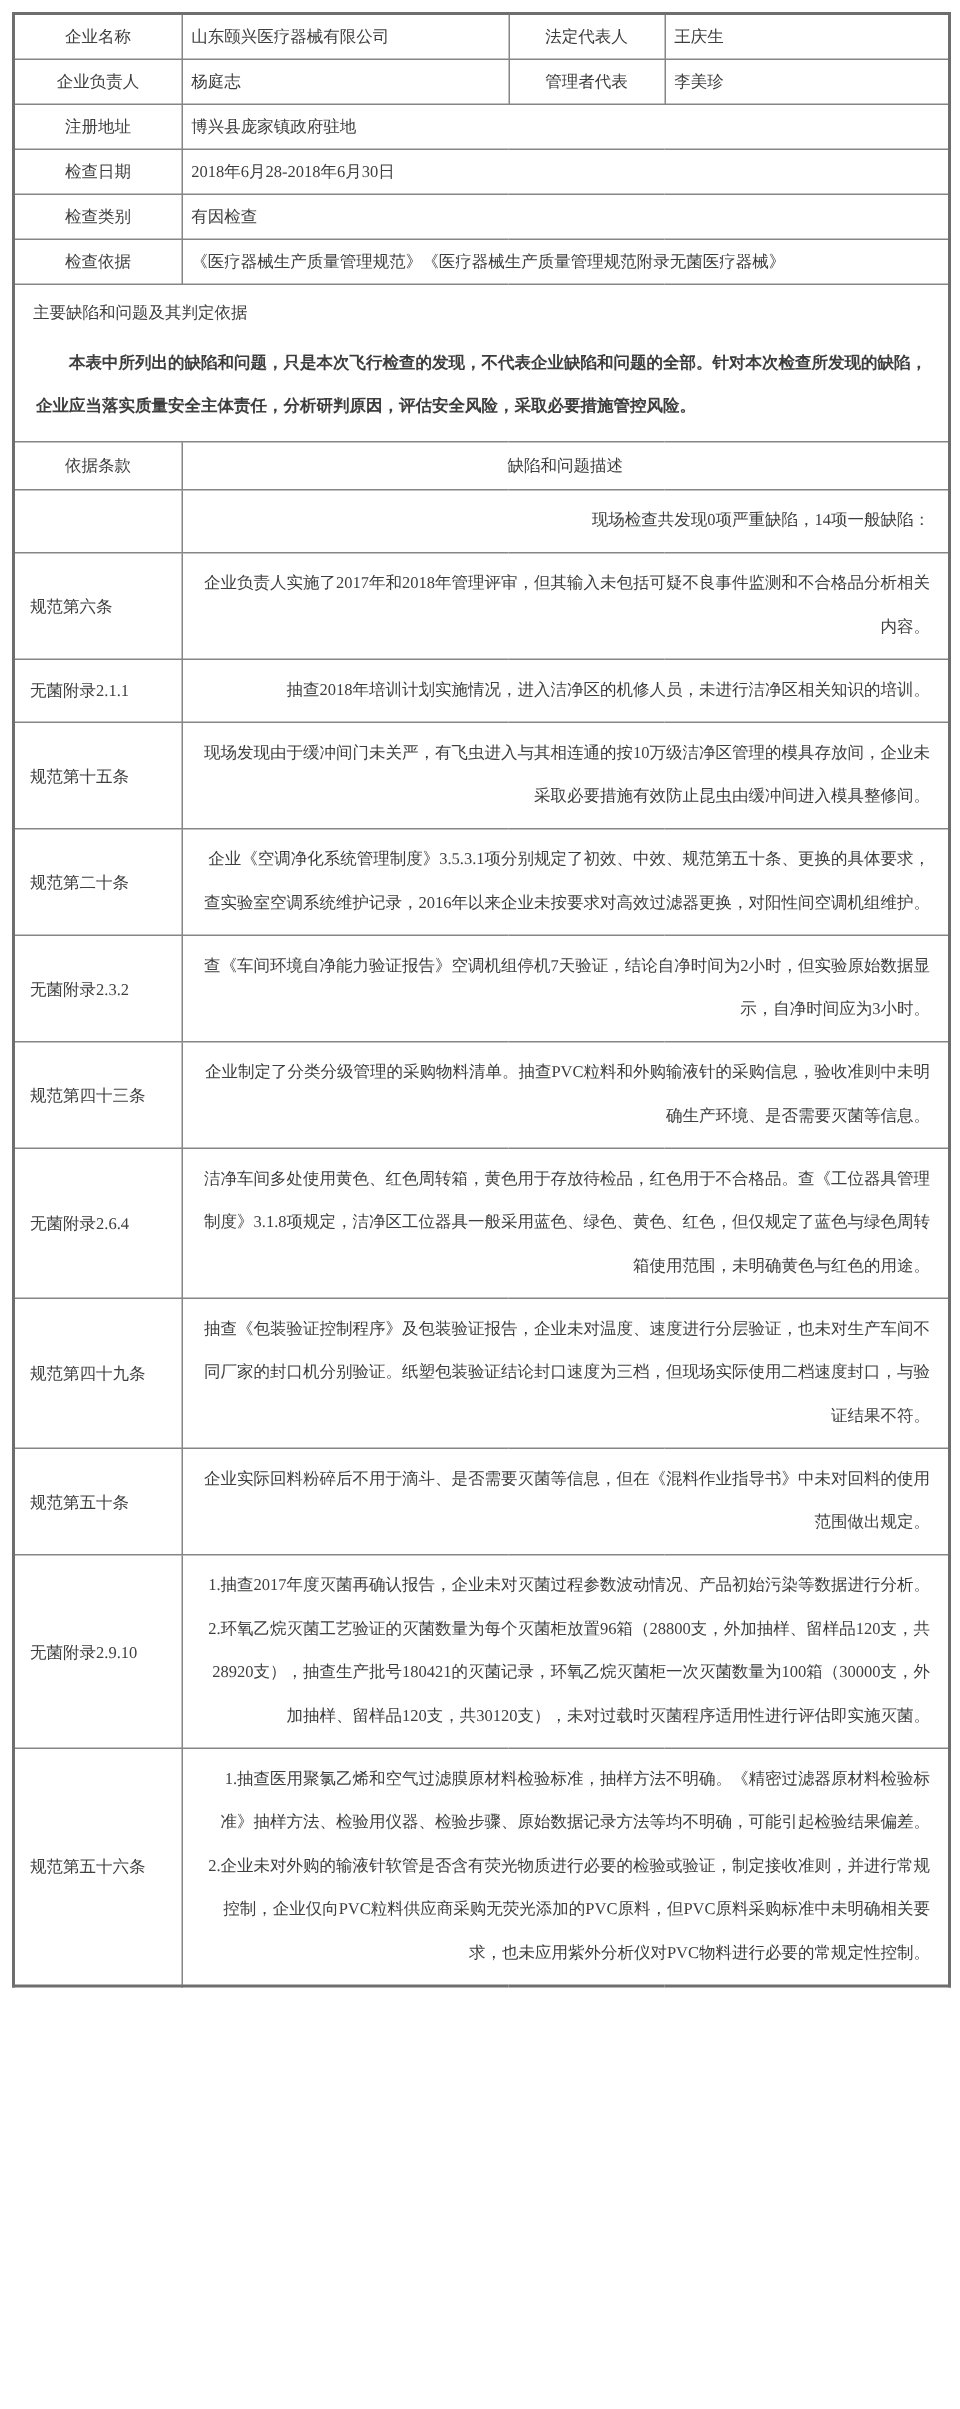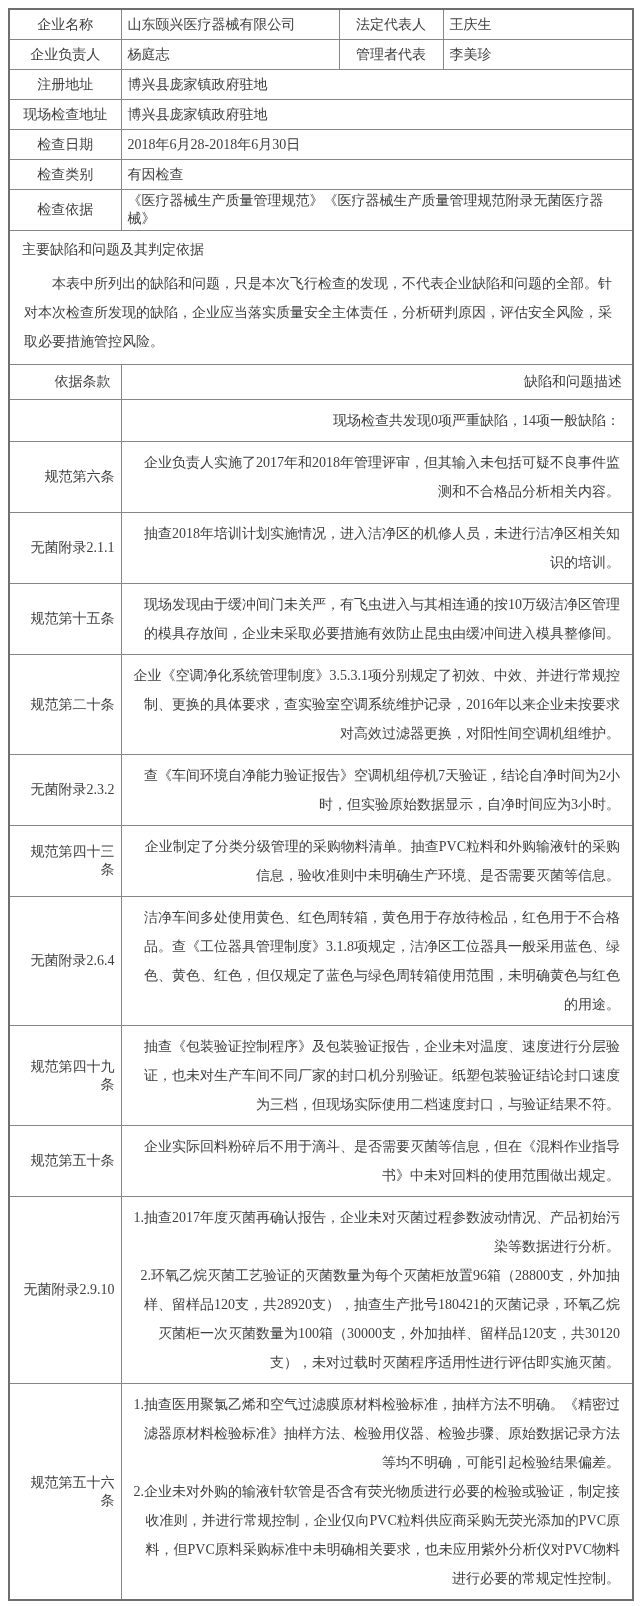--- a/index.html
+++ b/index.html
@@ -16,21 +16,21 @@
     padding: 8px;
   }
   table.report {
     width: 624px;
     border-collapse: collapse;
     table-layout: fixed;
     border: 2px solid #6e6e6e;
   }
   td {
     border: 1px solid #868686;
-    font-size: 14px;
+    font-size: 11px;
     vertical-align: middle;
     word-break: break-all;
   }
   
   col.c1 { width: 112px; }
   col.c2 { width: 218px; }
   col.c3 { width: 104px; }
   col.c4 { width: 190px; }
 
   td.label-cell {
@@ -46,27 +46,28 @@
     padding: 6px 12px 8px 12px;
   }
   .section-title {
     text-align: left;
     line-height: 26px;
   }
   .section-intro {
     text-indent: 2em;
     line-height: 29px;
     margin: 6px 2px 0 2px;
+    font-weight: bold;
   }
   td.col-header {
-    text-align: right;
+    text-align: center;
     padding: 8px 10px;
   }
   td.clause-cell {
-    text-align: right;
+    text-align: left;
     padding: 6px 6px 6px 10px;
     vertical-align: middle;
   }
   td.desc-cell {
     text-align: right;
     padding: 6px 12px;
     line-height: 29px;
     white-space: pre-line;
   }
 </style>
@@ -91,24 +92,20 @@
     </tr>
     <tr>
       <td class="label-cell">企业负责人</td>
       <td class="value-cell">杨庭志</td>
       <td class="label-cell">管理者代表</td>
       <td class="value-cell">李美珍</td>
     </tr>
 
     <tr>
       <td class="label-cell">注册地址</td>
-      <td class="value-cell" colspan="3">博兴县庞家镇政府驻地</td>
-    </tr>
-    <tr>
-      <td class="label-cell">现场检查地址</td>
       <td class="value-cell" colspan="3">博兴县庞家镇政府驻地</td>
     </tr>
     <tr>
       <td class="label-cell">检查日期</td>
       <td class="value-cell" colspan="3">2018年6月28-2018年6月30日</td>
     </tr>
     <tr>
       <td class="label-cell">检查类别</td>
       <td class="value-cell" colspan="3">有因检查</td>
     </tr>
@@ -140,21 +137,21 @@
     <tr>
       <td class="clause-cell">无菌附录2.1.1</td>
       <td class="desc-cell" colspan="3">抽查2018年培训计划实施情况，进入洁净区的机修人员，未进行洁净区相关知识的培训。</td>
     </tr>
     <tr>
       <td class="clause-cell">规范第十五条</td>
       <td class="desc-cell" colspan="3">现场发现由于缓冲间门未关严，有飞虫进入与其相连通的按10万级洁净区管理的模具存放间，企业未采取必要措施有效防止昆虫由缓冲间进入模具整修间。</td>
     </tr>
     <tr>
       <td class="clause-cell">规范第二十条</td>
-      <td class="desc-cell" colspan="3">企业《空调净化系统管理制度》3.5.3.1项分别规定了初效、中效、并进行常规控制、更换的具体要求，查实验室空调系统维护记录，2016年以来企业未按要求对高效过滤器更换，对阳性间空调机组维护。</td>
+      <td class="desc-cell" colspan="3">企业《空调净化系统管理制度》3.5.3.1项分别规定了初效、中效、规范第五十条、更换的具体要求，查实验室空调系统维护记录，2016年以来企业未按要求对高效过滤器更换，对阳性间空调机组维护。</td>
     </tr>
     <tr>
       <td class="clause-cell">无菌附录2.3.2</td>
       <td class="desc-cell" colspan="3">查《车间环境自净能力验证报告》空调机组停机7天验证，结论自净时间为2小时，但实验原始数据显示，自净时间应为3小时。</td>
     </tr>
     <tr>
       <td class="clause-cell">规范第四十三条</td>
       <td class="desc-cell" colspan="3">企业制定了分类分级管理的采购物料清单。抽查PVC粒料和外购输液针的采购信息，验收准则中未明确生产环境、是否需要灭菌等信息。</td>
     </tr>
     <tr>

